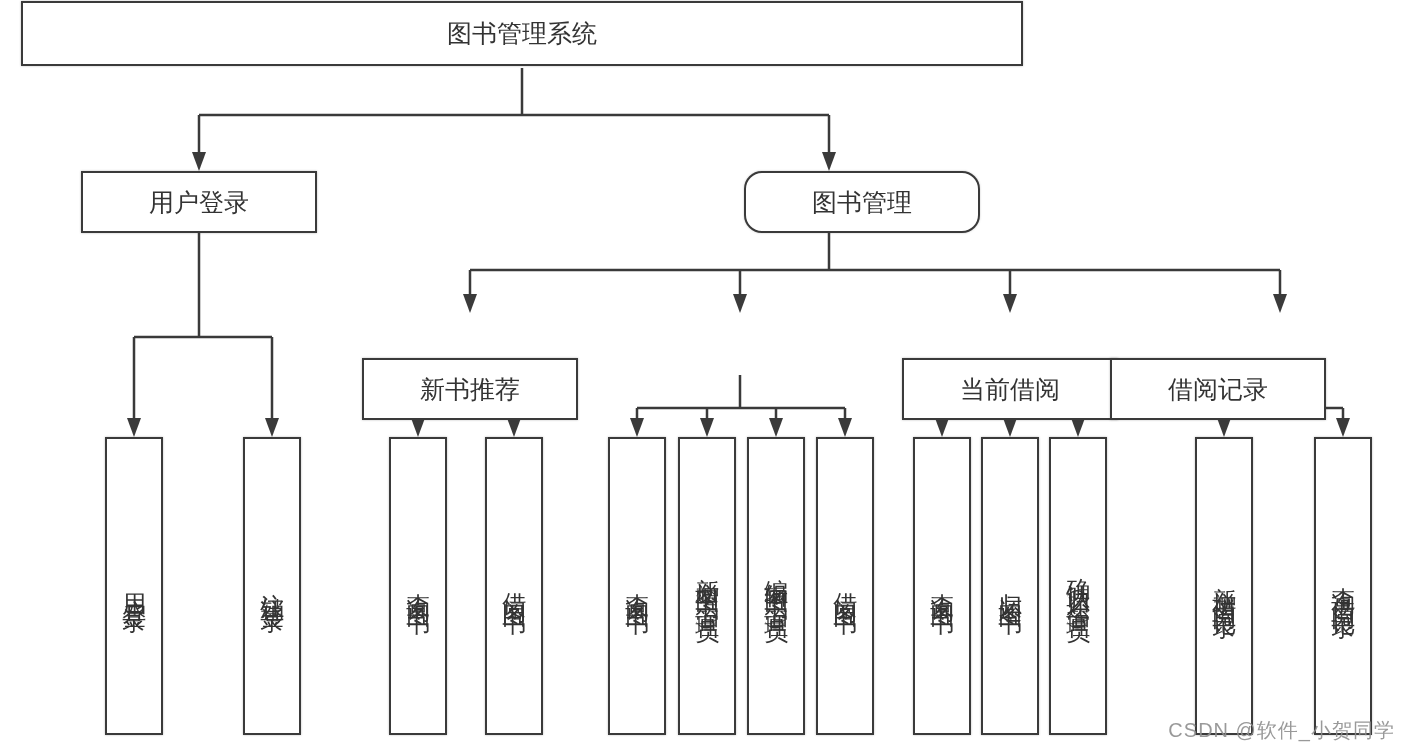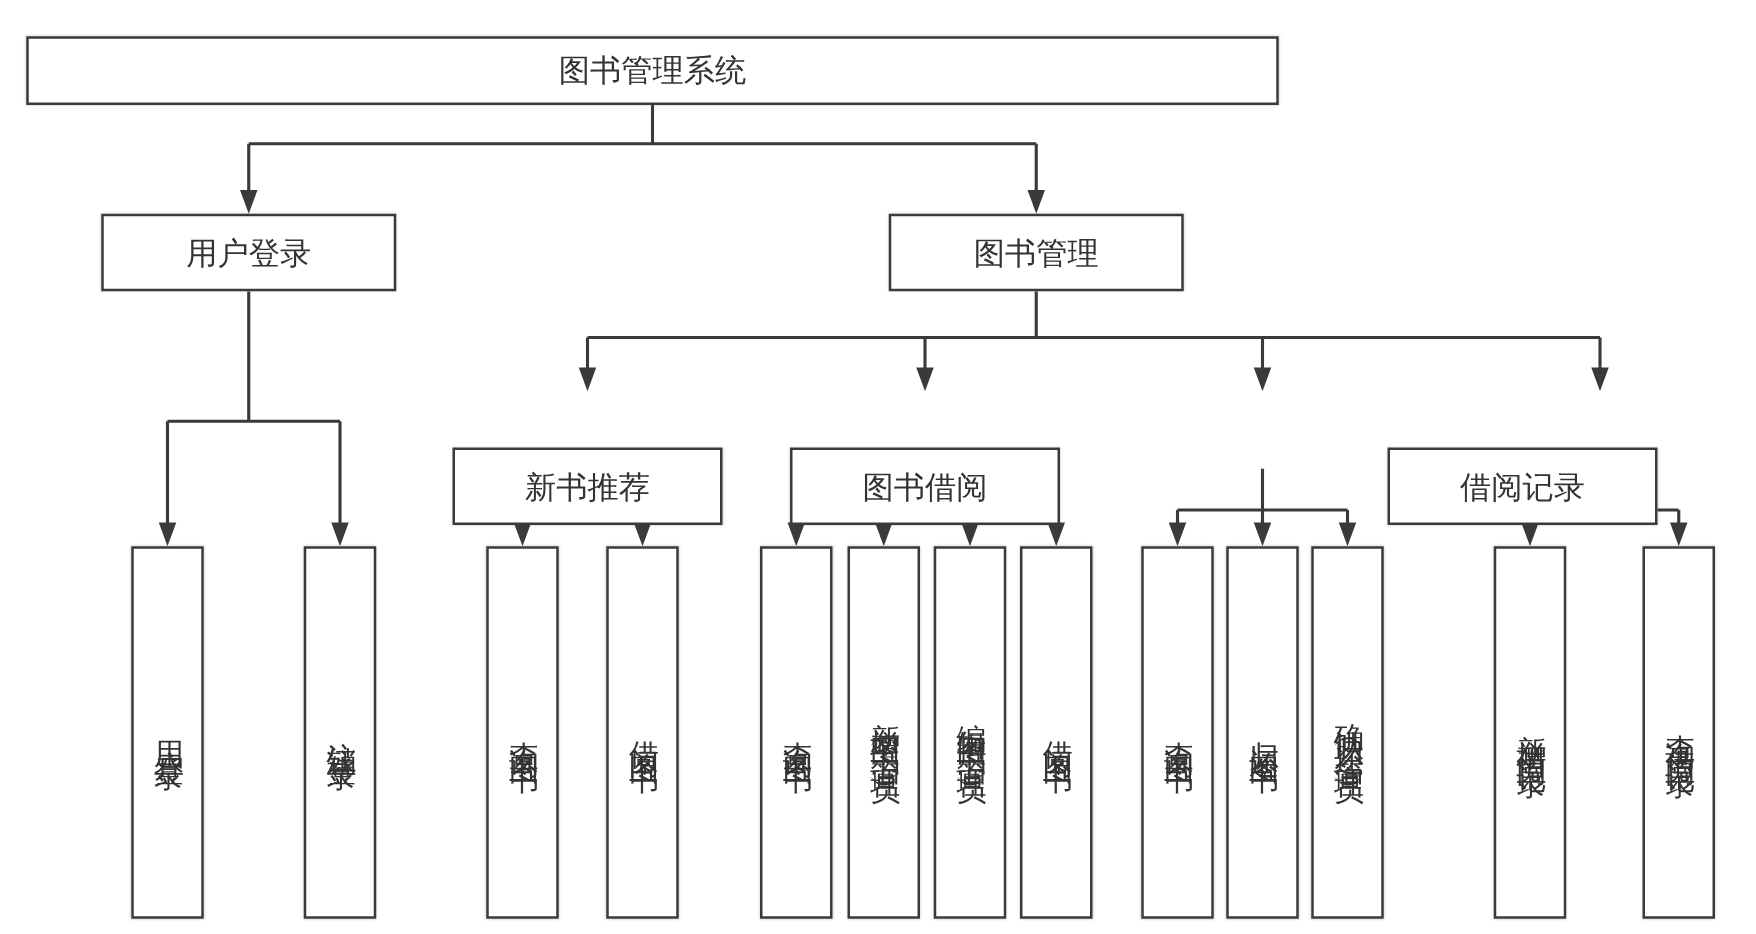--- a/index.html
+++ b/index.html
@@ -24,24 +24,24 @@
   svg.connectors polygon{fill:var(--line);stroke:none;}
   .box{
     position:absolute;
     box-sizing:border-box;
     background:#fff;
     border:2.5px solid var(--line);
     display:flex;align-items:center;justify-content:center;
     color:var(--text);
     box-shadow:0 0 2px rgba(70,70,70,.35);
   }
-  .root{left:21px;top:29px;width:1002px;height:55px;font-size:25px;}
+  .root{left:21px;top:1px;width:1002px;height:65px;font-size:25px;}
   .l2{top:171px;width:236px;height:62px;font-size:25px;}
   .l2.user{left:81px;}
-  .l2.mgmt{left:711px;}
+  .l2.mgmt{left:744px;border-radius:18px;}
   .l3{top:313px;width:216px;height:62px;font-size:25px;margin-top:45px;}
   .leaf{top:437px;width:58px;height:298px;}
   .vtext{
     writing-mode:vertical-rl;
     text-orientation:mixed;
     font-size:24px;
     letter-spacing:6px;
     line-height:1.1;
     white-space:nowrap;
     color:var(--text);
@@ -97,21 +97,21 @@
     <polygon points="1217,418 1231,418 1224,437"></polygon>
     <polygon points="1336,418 1350,418 1343,437"></polygon>
   </svg>
 
   <div class="box root">图书管理系统</div>
 
   <div class="box l2 user">用户登录</div>
   <div class="box l2 mgmt">图书管理</div>
 
   <div class="box l3" style="left:362px">新书推荐</div>
-  <div class="box l3" style="left:632px">图书借阅</div>
+  <div class="box l3" style="left:902px">当前借阅</div>
   <div class="box l3" style="left:1110px">借阅记录</div>
 
   <div class="box leaf" style="left:105px">
     <span class="vtext">用户登录</span>
   </div>
   <div class="box leaf" style="left:243px">
     <span class="vtext">注销登录</span>
   </div>
 
   <div class="box leaf" style="left:389px">
@@ -144,13 +144,14 @@
     <span class="vtext">确认归还（管理员）</span>
   </div>
 
   <div class="box leaf" style="left:1195px">
     <span class="vtext">新增借阅记录</span>
   </div>
   <div class="box leaf" style="left:1314px">
     <span class="vtext">查询借阅记录</span>
   </div>
 
+  <div class="watermark">CSDN @软件_小贺同学</div>
 </div>
 
 </body></html>

